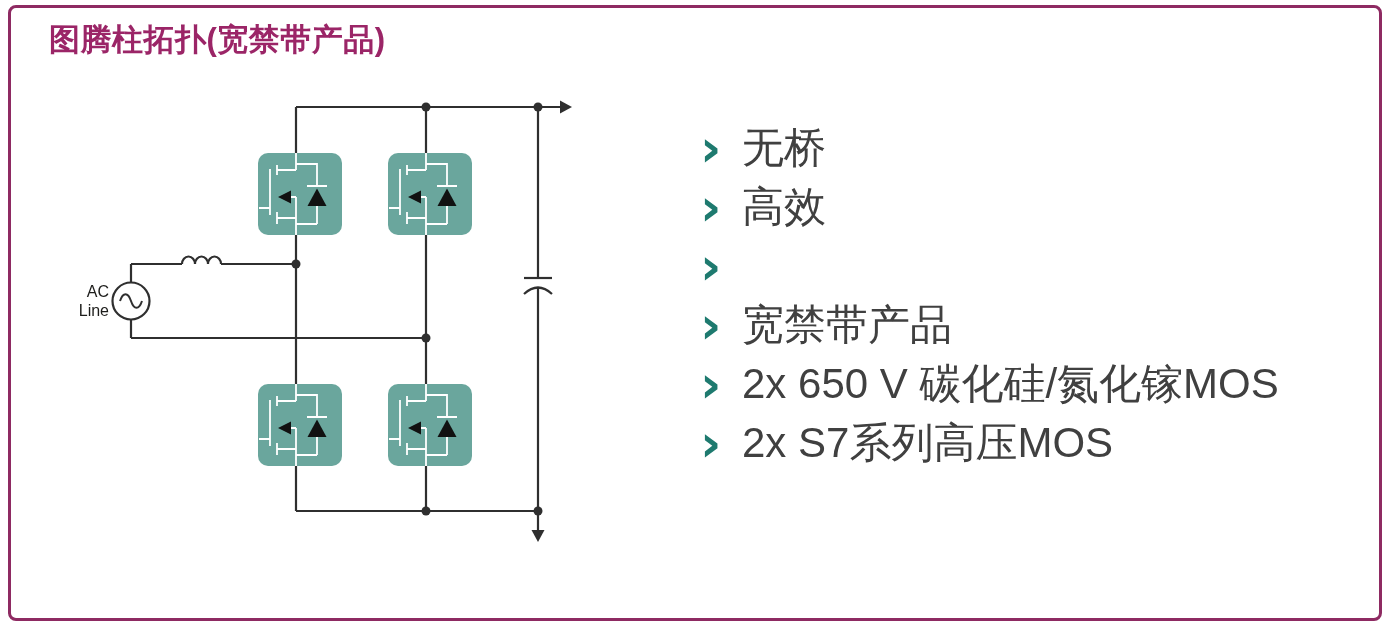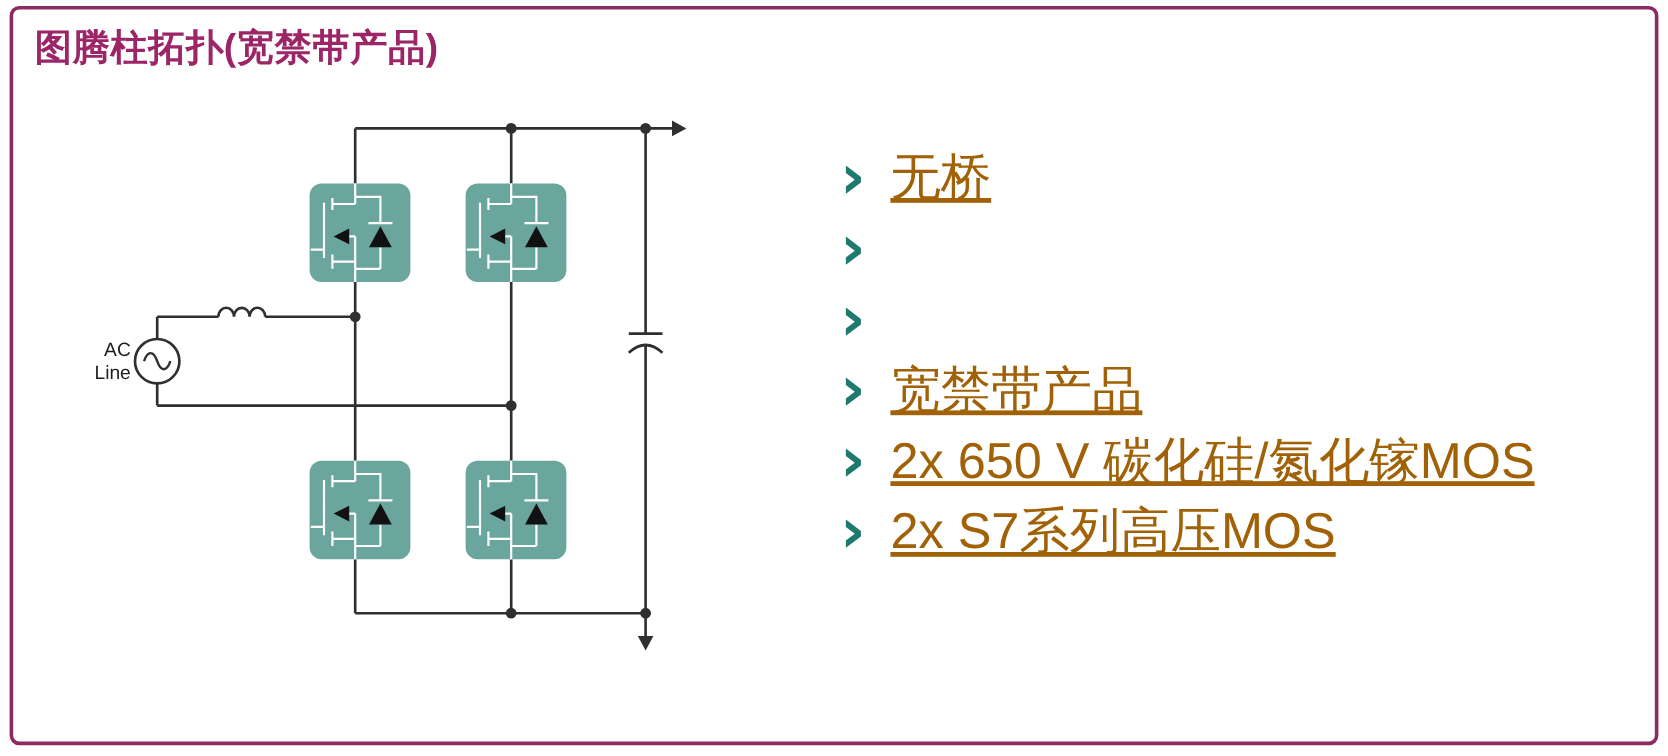--- a/index.html
+++ b/index.html
@@ -6,40 +6,40 @@
   body{
     width:1390px;height:630px;background:#ffffff;
     font-family:"Liberation Sans", sans-serif;
     position:relative;overflow:hidden;
   }
   .frame{
     position:absolute;left:8px;top:5px;width:1368px;height:610px;
     border:3px solid #8e2a62;border-radius:8px;background:#ffffff;
   }
   .title{
-    position:absolute;left:18px;top:11px;margin:0;
+    position:absolute;left:38px;top:11px;margin:0;
     font-size:31px;font-weight:bold;color:#9b2567;letter-spacing:0.5px;
     white-space:nowrap;
   }
   .circuit{
     position:absolute;left:-11px;top:-8px;width:1390px;height:630px;
   }
   .features{
     position:absolute;left:689px;top:110px;
   }
   .feat{
     display:flex;align-items:center;height:59px;white-space:nowrap;
   }
   .chev{
     width:42px;flex:0 0 42px;color:#1e7a6f;font-weight:bold;
     font-size:52px;line-height:52px;display:inline-block;
     font-family:"DejaVu Sans", sans-serif;
   }
   .flabel{
-    font-size:42px;color:#a16207;text-decoration:underline;
+    font-size:42px;color:#404040;
   }
 </style>
 </head>
 <body>
 
 <div class="frame">
 
   <h1 class="title">图腾柱拓扑(宽禁带产品)</h1>
 
   <svg class="circuit" viewBox="0 0 1390 630">
@@ -100,20 +100,21 @@
     <use href="#fet-symbol" x="388" y="384"></use>
   </svg>
 
   <div class="features">
     <div class="feat">
       <span class="chev">›</span>
       <span class="flabel">无桥</span>
     </div>
     <div class="feat">
       <span class="chev">›</span>
+      <span class="flabel">高效</span>
     </div>
     <div class="feat">
       <span class="chev">›</span>
     </div>
     <div class="feat">
       <span class="chev">›</span>
       <span class="flabel">宽禁带产品</span>
     </div>
     <div class="feat">
       <span class="chev">›</span>

